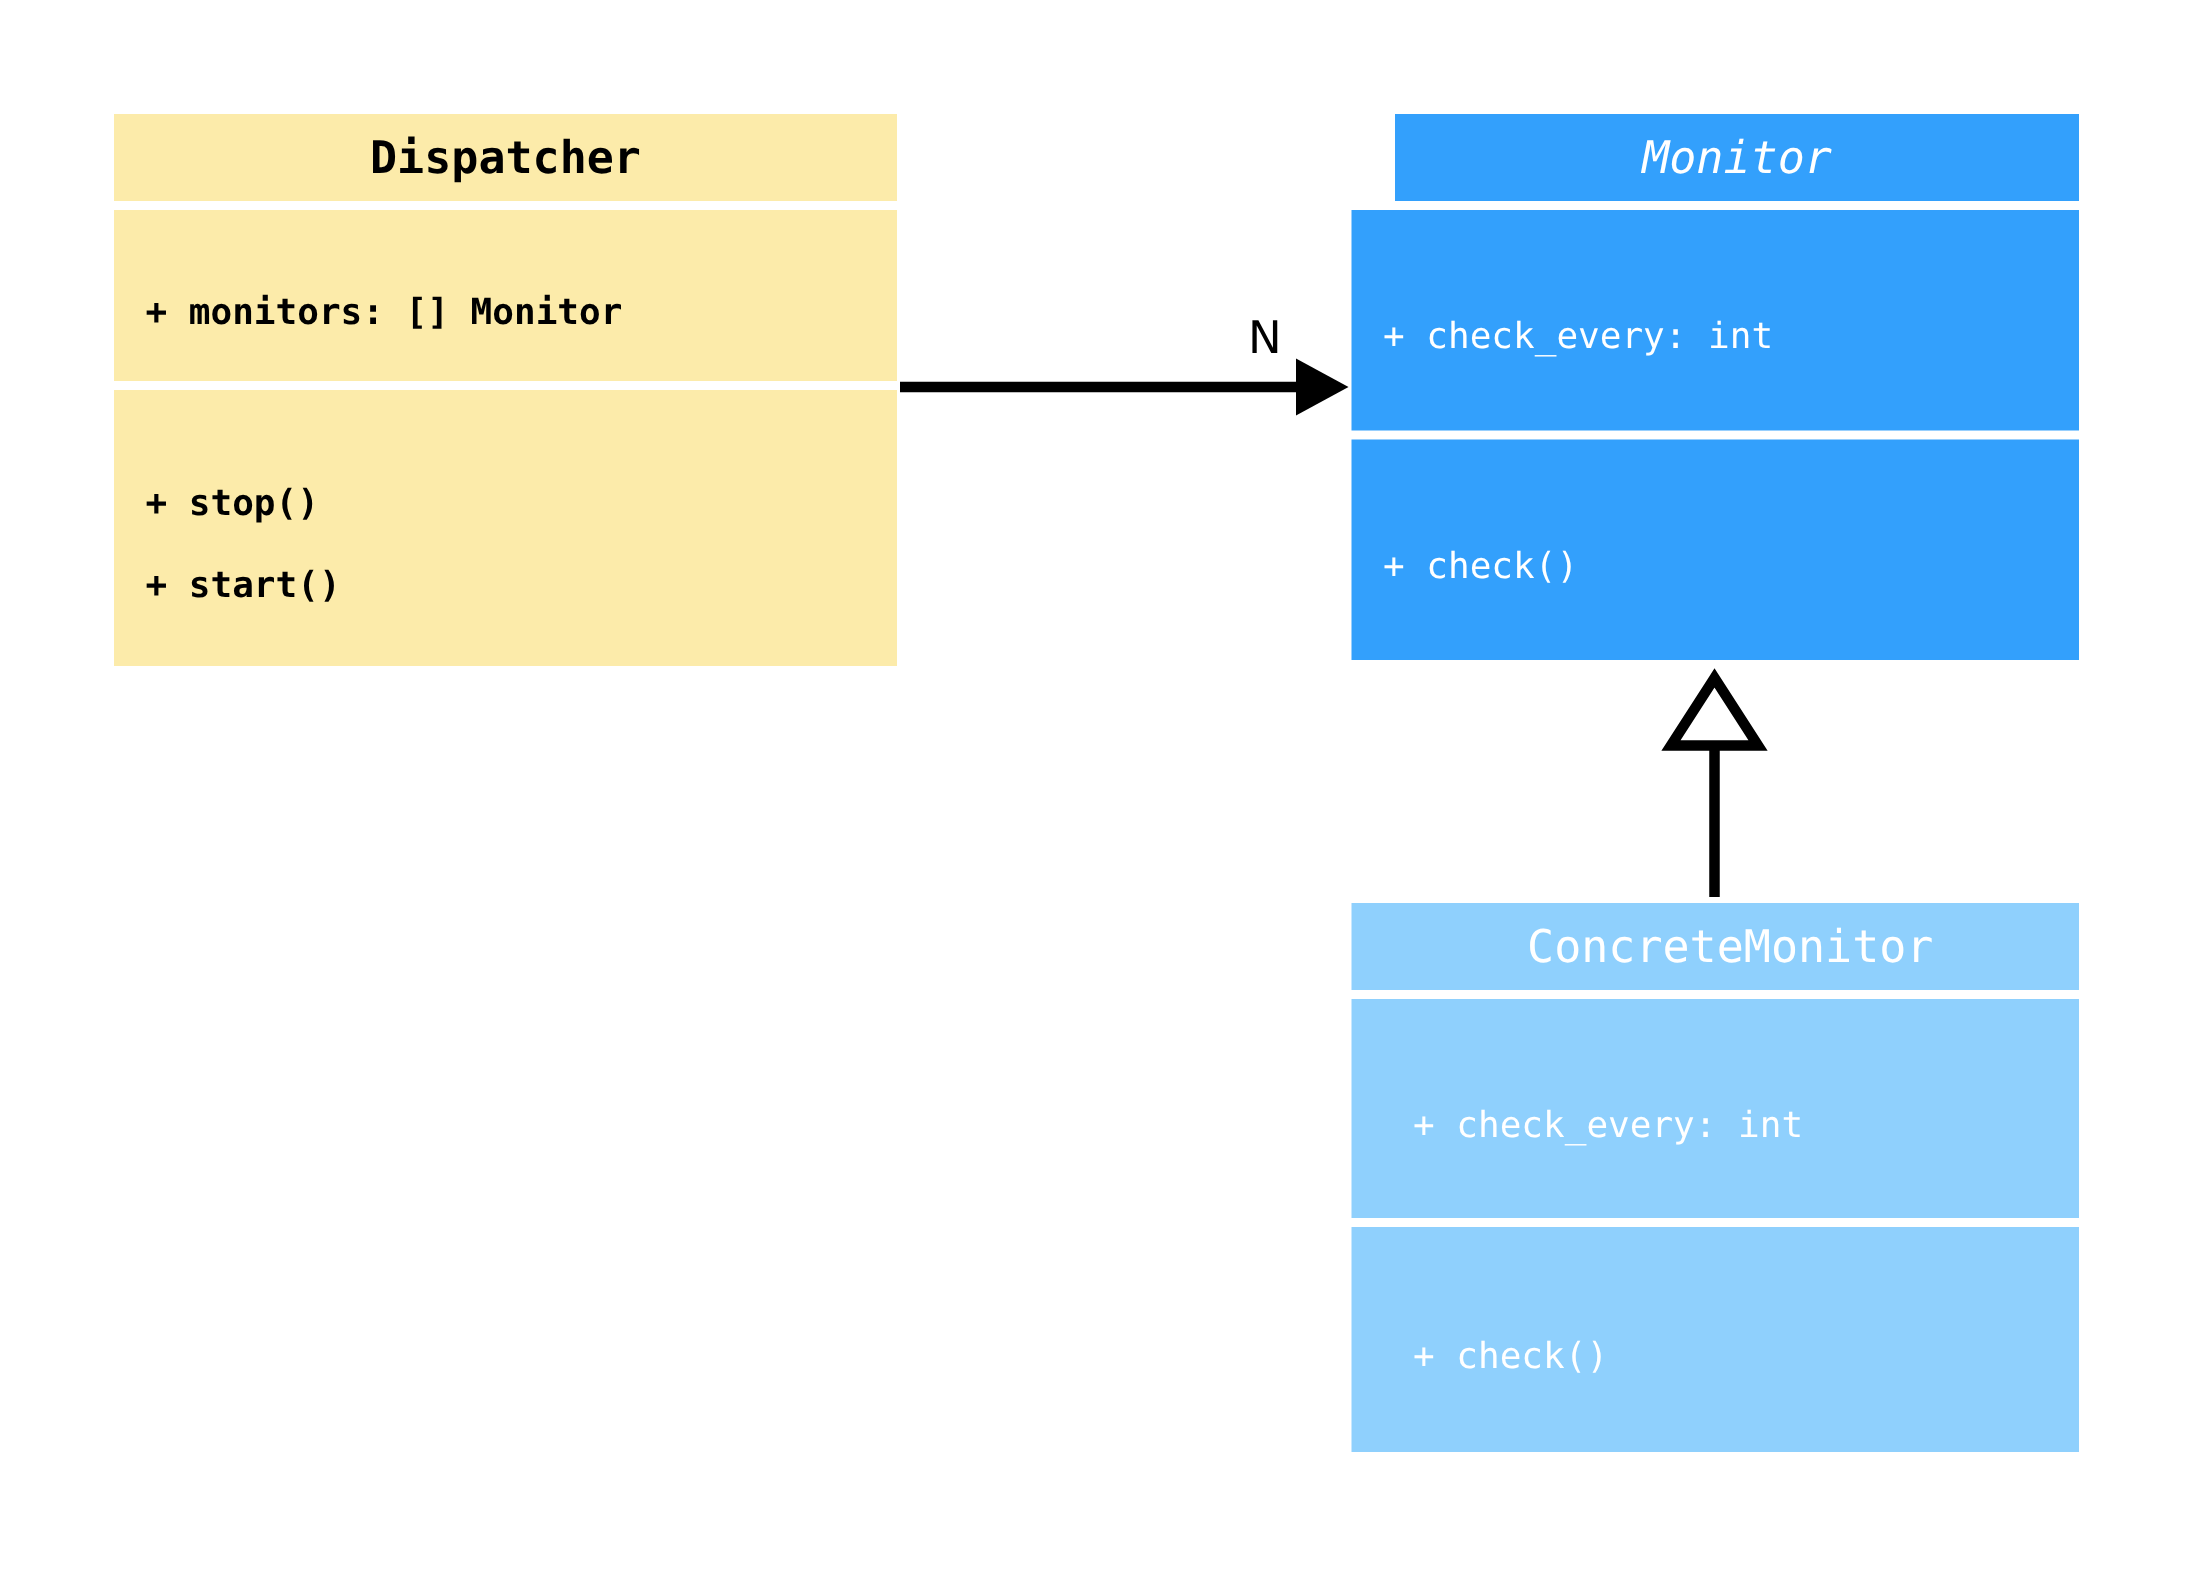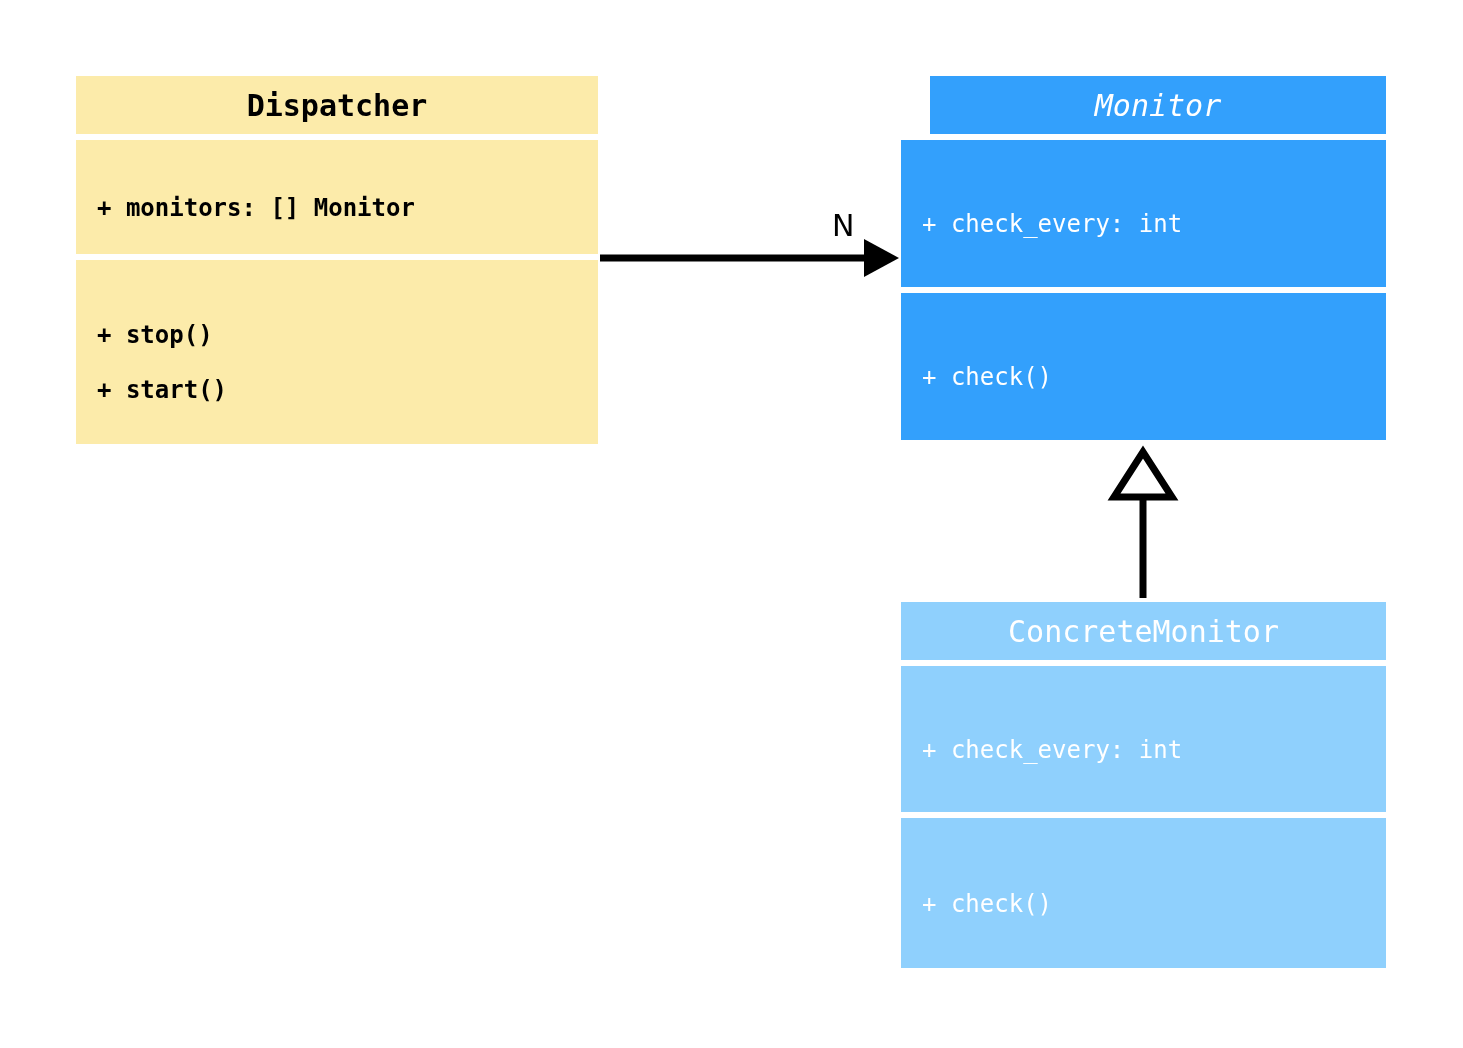--- a/index.html
+++ b/index.html
@@ -66,21 +66,21 @@
   
   #class-monitor { left: 901px; top: 76px; width: 485px; height: 364px; }
   #class-monitor .compartment { background: #33a0fc; }
   #class-monitor .class-title { color: #ffffff; height: 58px; margin-left: 29px; }
   #class-monitor .member-line { color: #ffffff; }
   #monitor-attrs { height: 147px; margin-top: 6px; }
   #monitor-methods { height: 147px; margin-top: 6px; }
 
   
   #class-concretemonitor { left: 901px; top: 602px; width: 485px; height: 366px; }
-  #class-concretemonitor .compartment { background: #8fd0fd; }
+  #class-concretemonitor .compartment { background: #8fd0fd; padding-left: 20px; }
   #class-concretemonitor .class-title { color: #ffffff; height: 58px; }
   #class-concretemonitor .member-line { color: #ffffff; }
   #concrete-attrs { height: 146px; margin-top: 6px; }
   #concrete-methods { height: 150px; margin-top: 6px; }
 
   
   .connector-svg {
     position: absolute;
     left: 0;
     top: 0;

